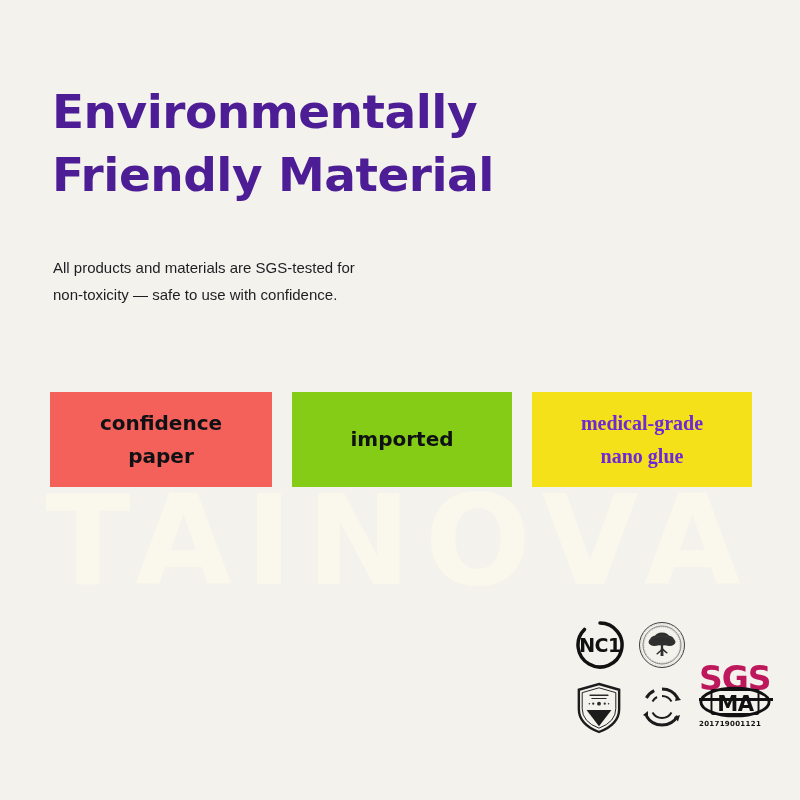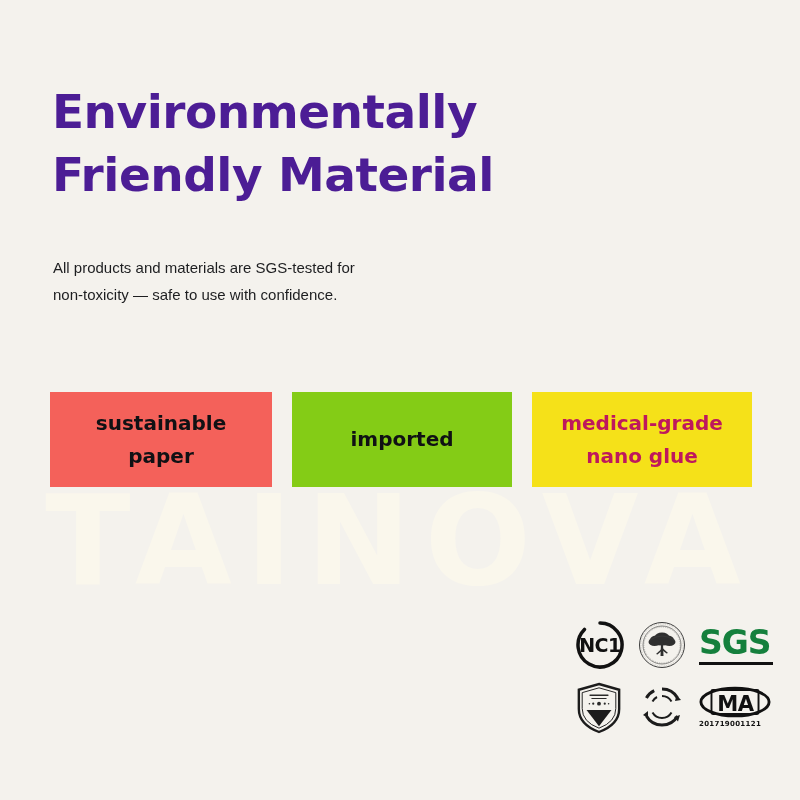--- a/index.html
+++ b/index.html
@@ -131,22 +131,23 @@
   .cert-sgs   { width: 78px; padding-top: 6px; }
   .cert-shield{ width: 62px; }
   .cert-recycle { width: 62px; }
   .cert-ma    { width: 78px; padding-top: 4px; }
 
   .sgs-word {
     font-family: "DejaVu Sans", sans-serif;
     font-weight: 700;
     font-size: 33px;
     letter-spacing: -1px;
-    color: #15803d;
+    color: #be185d;
     line-height: 1;
+    margin-top: 36px;
   }
   .sgs-bar {
     width: 74px;
     height: 3px;
     background: #111;
     margin-top: 3px;
   }
   .ma-code {
     font-family: "DejaVu Sans", sans-serif;
     font-size: 7px;
@@ -170,29 +171,29 @@
   </h1>
 
   <p class="subcopy" style="color: rgb(29, 30, 32);">
     <span class="line">All products and materials are SGS-tested for</span>
     <span class="line">non-toxicity — safe to use with confidence.</span>
   </p>
 
   <div class="chips">
 
     <div class="chip chip-1" style="background: rgb(244, 97, 90); color: rgb(16, 17, 20);">
-      <span class="t">sustainable</span>
+      <span class="t">confidence</span>
       <span class="t">paper</span>
     </div>
 
     <div class="chip chip-2" style="background: #84cc16; color: rgb(16, 17, 20);">
       <span class="t">imported</span>
     </div>
 
-    <div class="chip chip-3" style="background: rgb(245, 225, 25); color: #be185d;">
+    <div class="chip chip-3" style="background: rgb(245, 225, 25); color: #6d28d9; font-family: Liberation Serif, serif;">
       <span class="t">medical-grade</span>
       <span class="t">nano glue</span>
     </div>
 
   </div>
 
   <div class="certs">
 
     <div class="cert-row">
 

